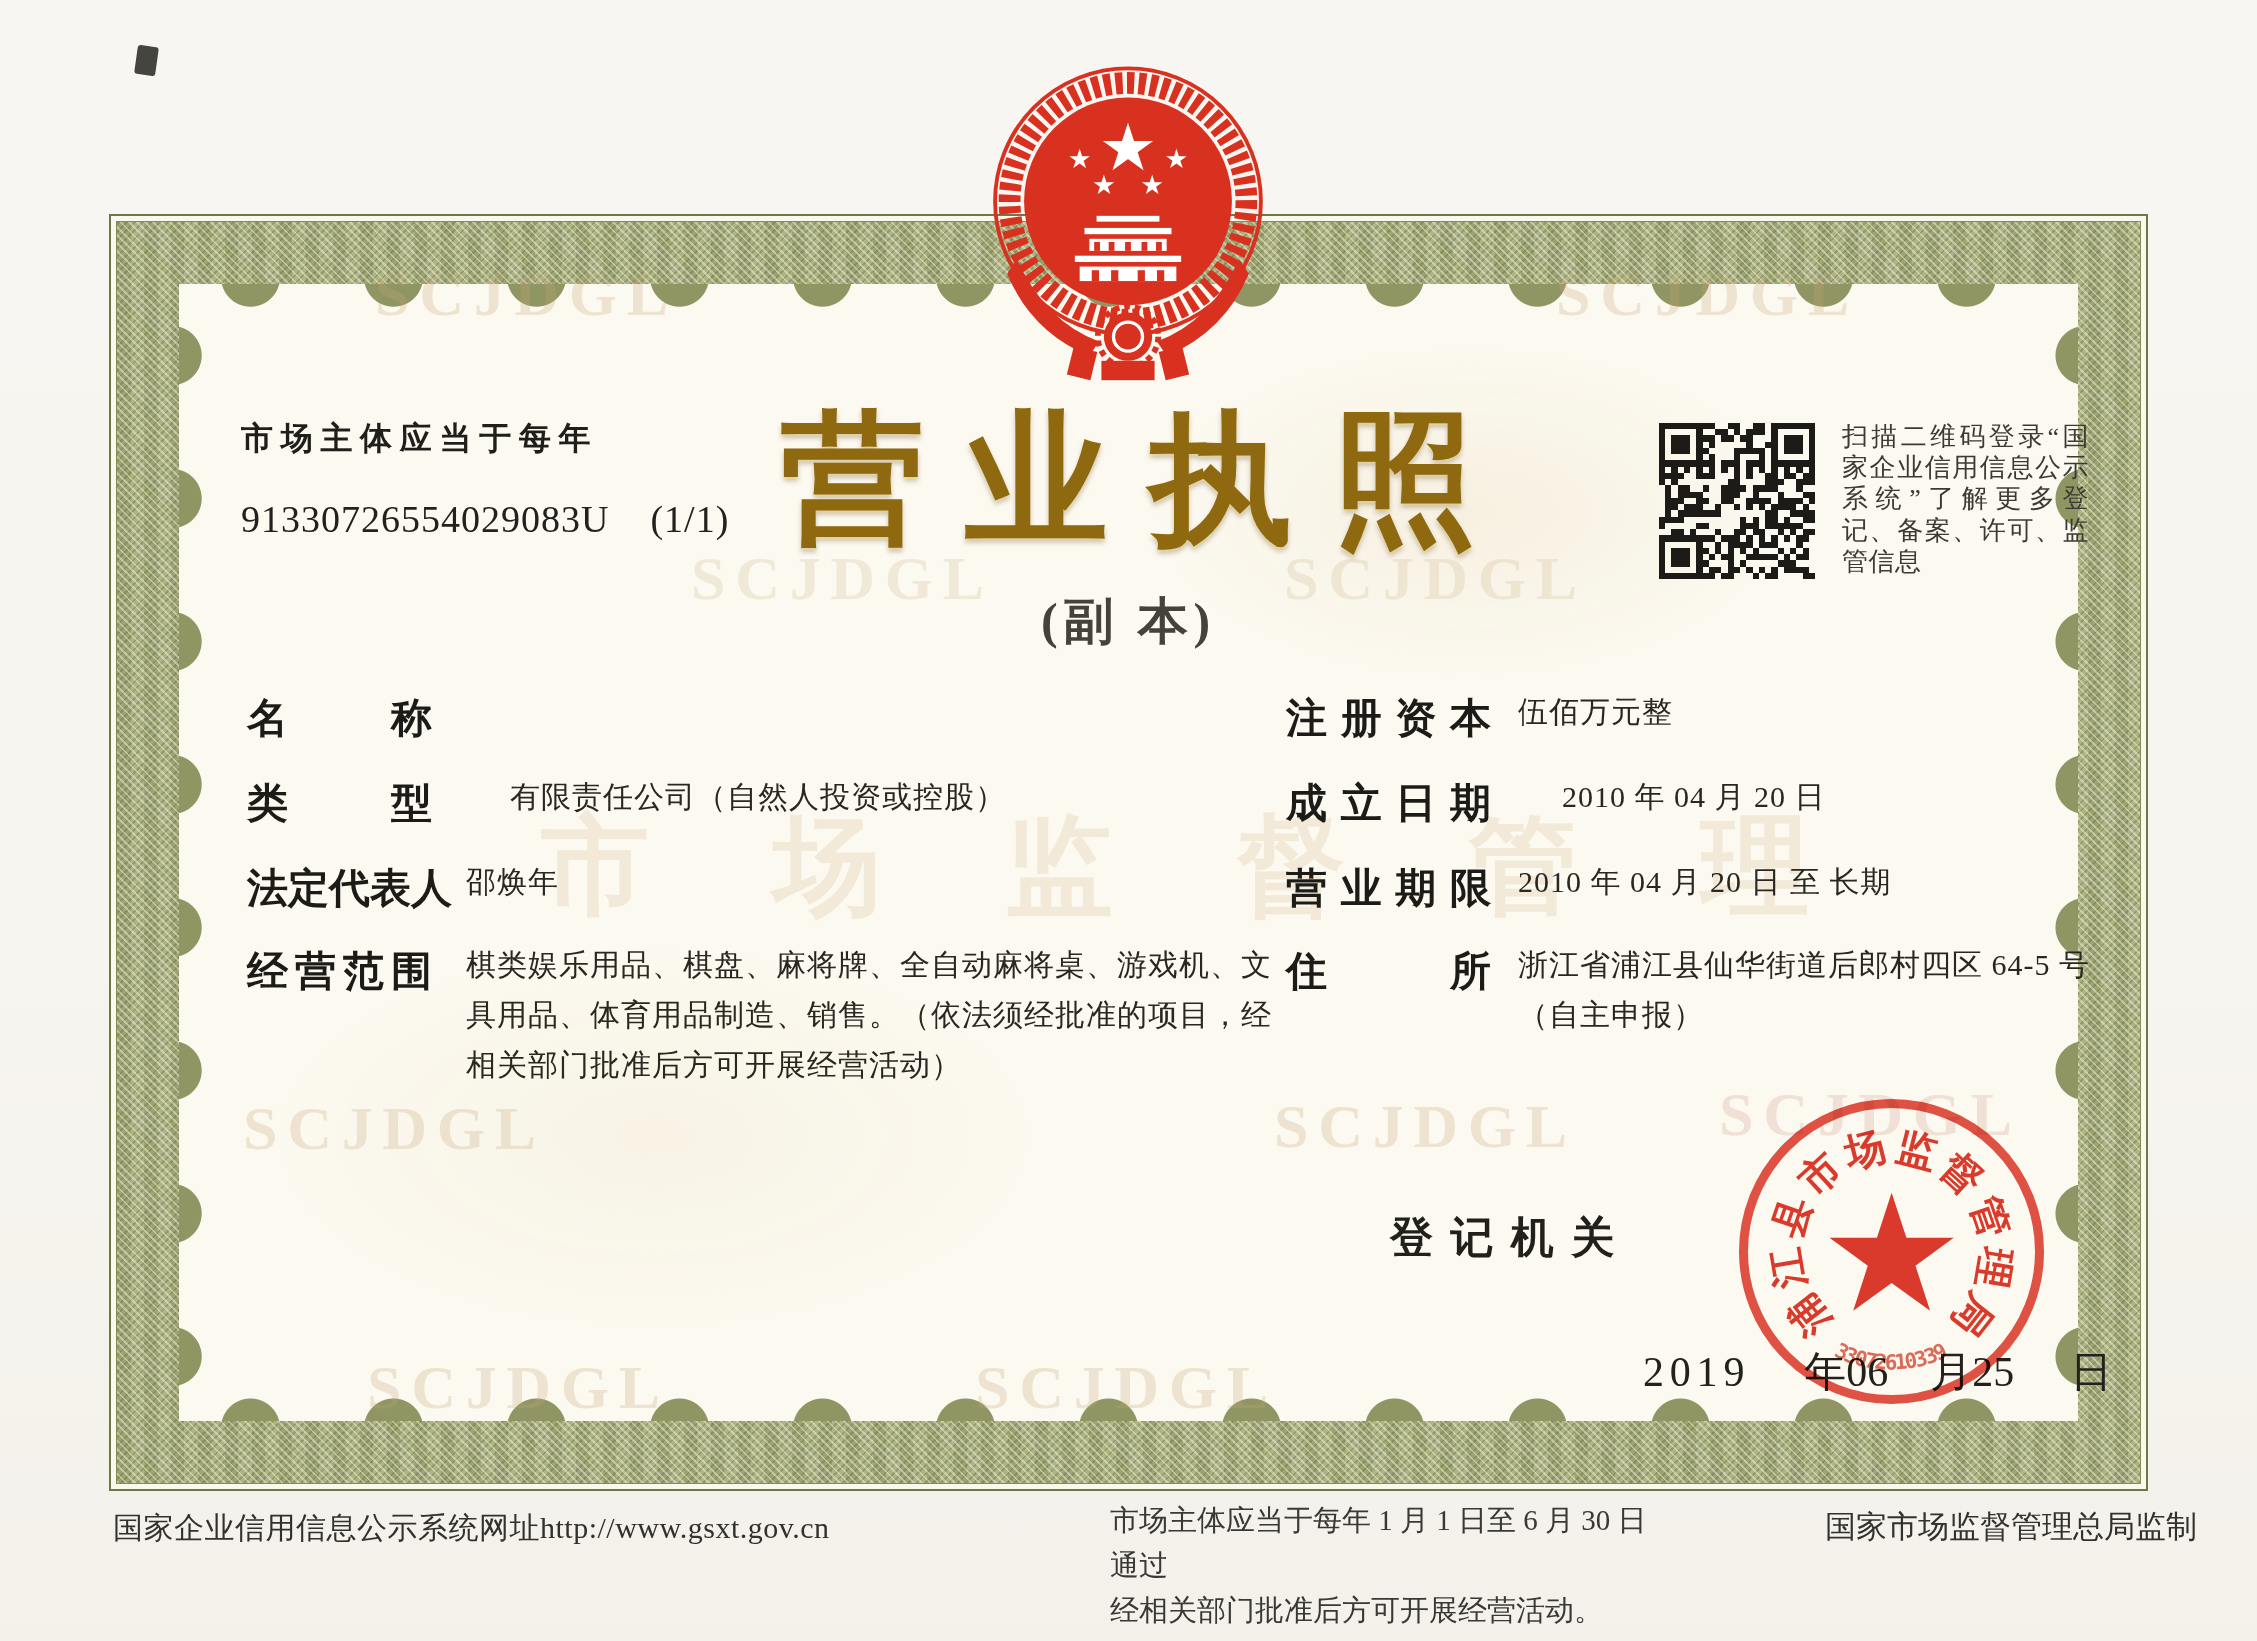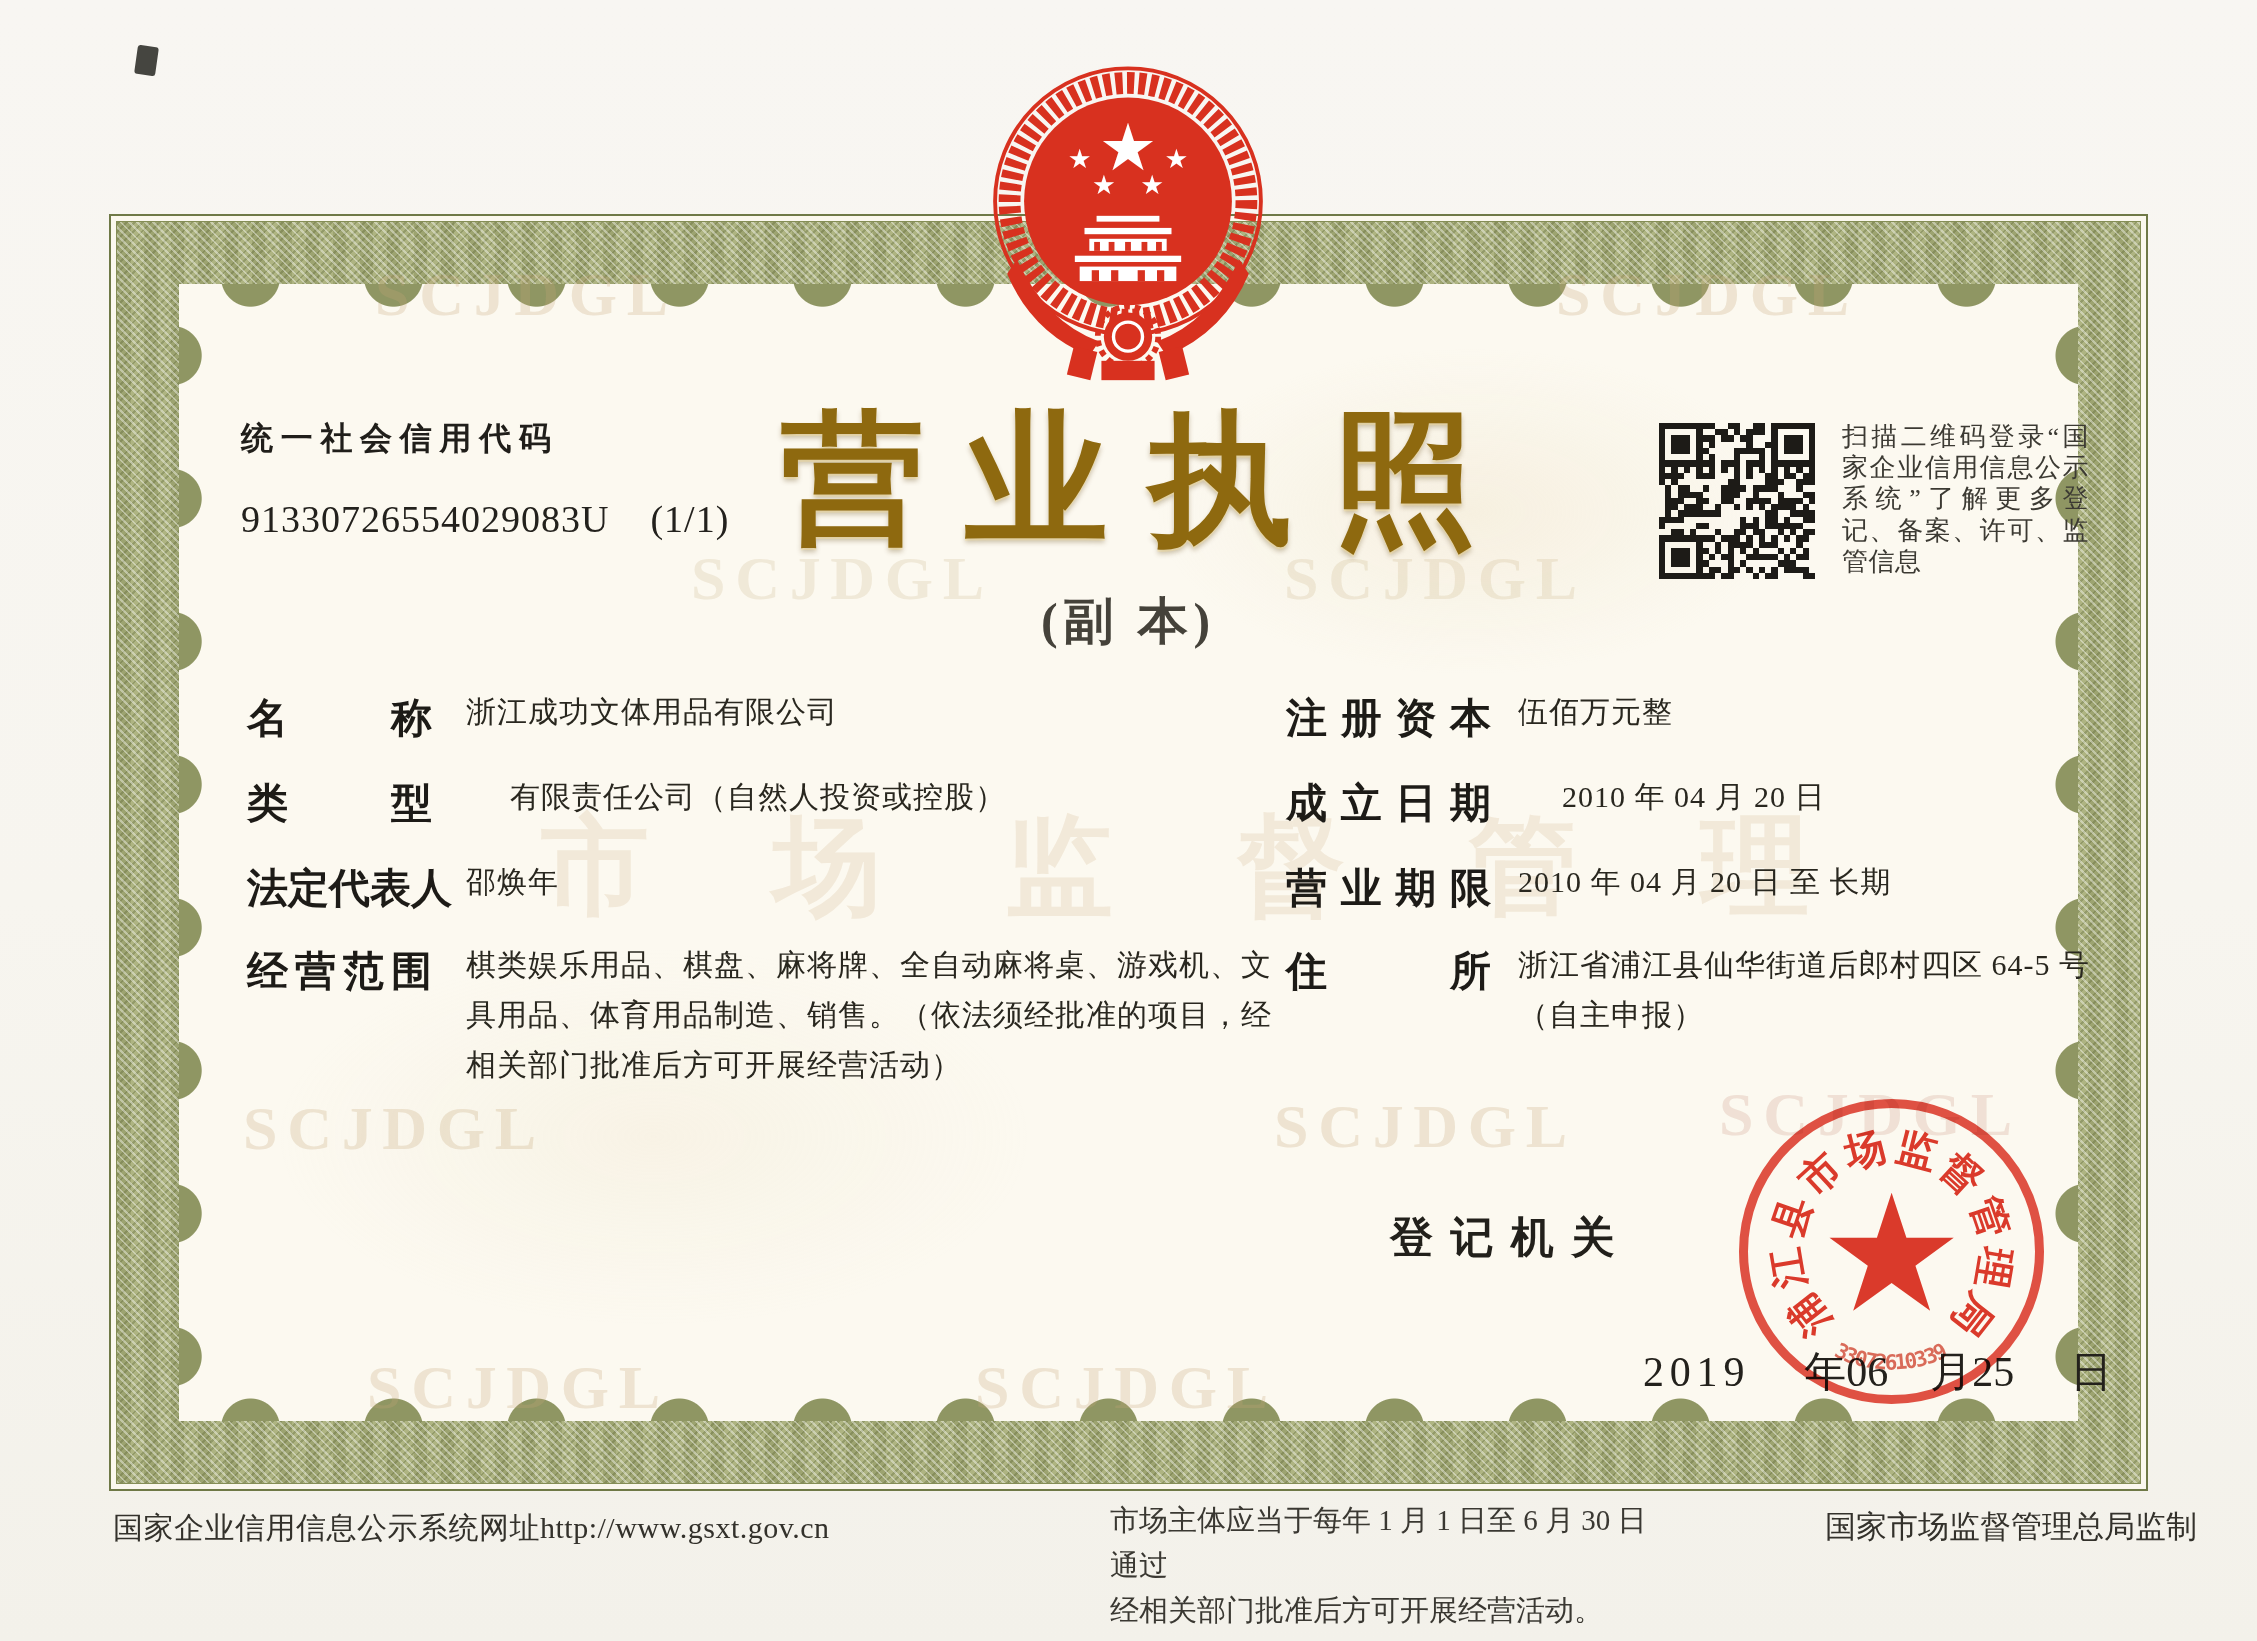--- a/index.html
+++ b/index.html
@@ -175,21 +175,21 @@
       <circle cx="60" cy="112" r="10" fill="#d8311f"></circle>
       <circle cx="60" cy="112" r="6" fill="none" stroke="#ffffff" stroke-width="1.4"></circle>
       <circle cx="60" cy="112" r="12.5" fill="none" stroke="#d8311f" stroke-width="2.4" stroke-dasharray="2.4 2"></circle>
       <rect x="36" y="117" width="10" height="12" fill="#d8311f" transform="rotate(14 41 123)"></rect>
       <rect x="74" y="117" width="10" height="12" fill="#d8311f" transform="rotate(-14 79 123)"></rect>
       <rect x="49" y="122" width="22" height="8" fill="#d8311f"></rect>
     </svg>
   </div>
 
   <div class="credit-block">
-    <div class="credit-label">统一社会信用代码</div>
+    <div class="credit-label">市场主体应当于每年</div>
     <div class="credit-code">
       <span>91330726554029083U</span><span class="idx">(1/1)</span>
     </div>
   </div>
 
   <div class="title">营业执照</div>
   <div class="subtitle">(副  本)</div>
 
   <div class="qr" id="qr">
       <span class="on"></span>
@@ -817,21 +817,20 @@
       <span></span>
       <span class="on"></span>
       <span class="on"></span>
     </div>
   <div class="qr-caption">扫描二维码登录“国家企业信用信息公示系统”了解更多登记、备案、许可、监管信息</div>
 
   <div class="jlabel lab-l y1">
       <span>名</span>
       <span>称</span>
     </div>
-  <div class="val val-l y1v">浙江成功文体用品有限公司</div>
   <div class="jlabel lab-l y2">
       <span>类</span>
       <span>型</span>
     </div>
   <div class="val val-l y2v">有限责任公司（自然人投资或控股）</div>
   <div class="jlabel lab-l y3">
       <span>法</span>
       <span>定</span>
       <span>代</span>
       <span>表</span>

